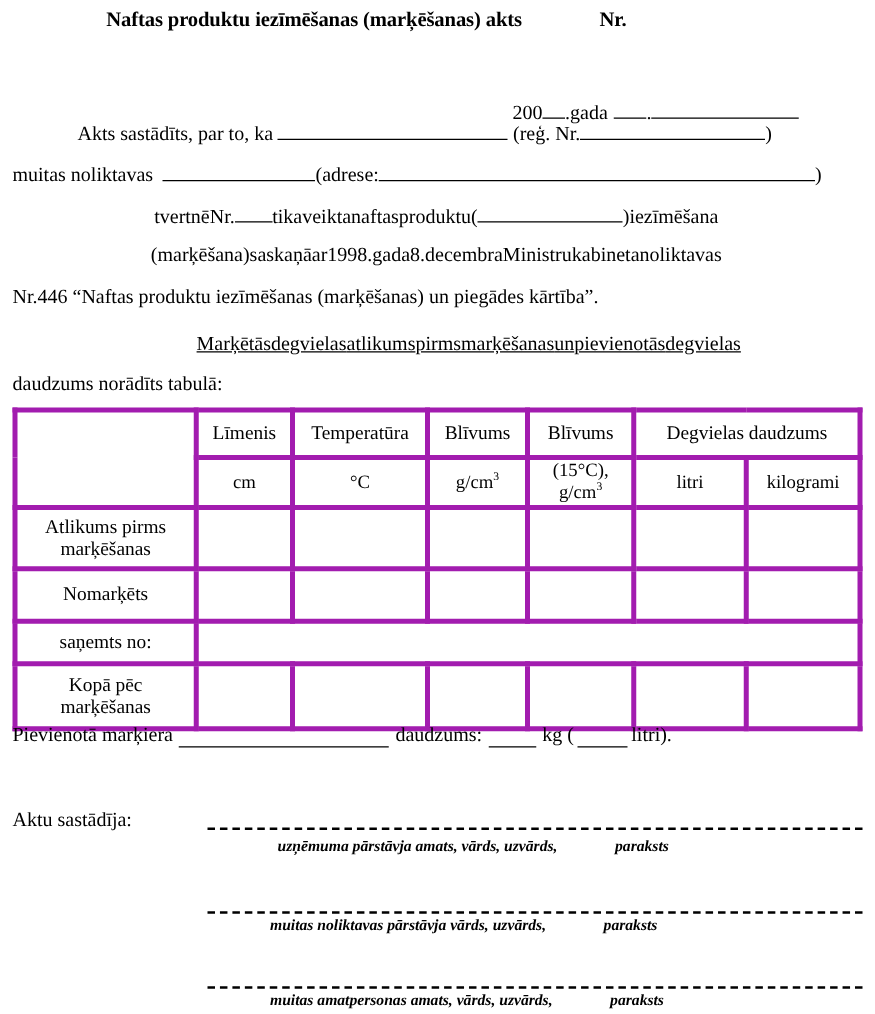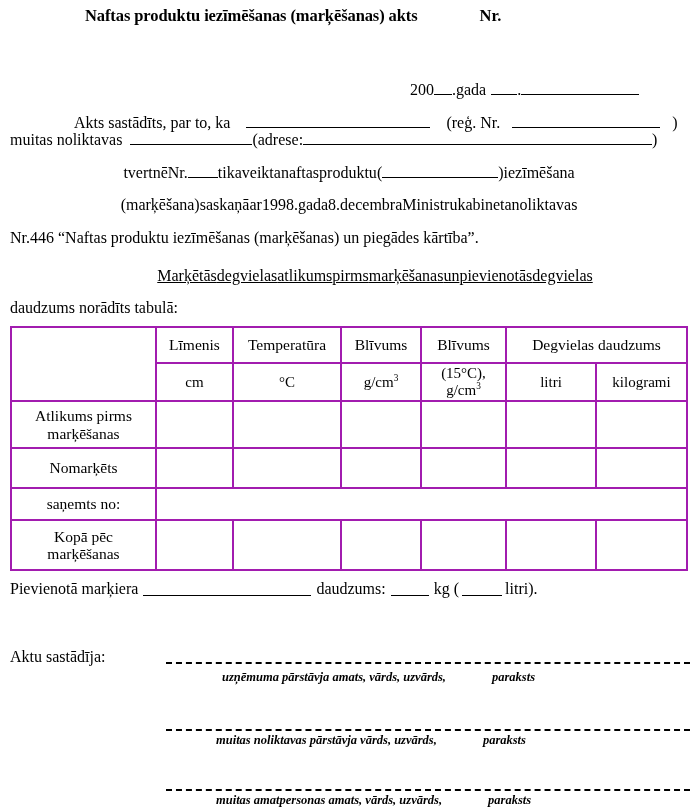--- a/index.html
+++ b/index.html
@@ -93,21 +93,21 @@
     top: 326px;
     width: 676px;
   }
   table.fuel {
     border-collapse: collapse;
     width: 676px;
     table-layout: fixed;
     font-size: 15px;
   }
   table.fuel td {
-    border: 2px solid #a21caf;
+    border: 4px solid #a21caf;
     text-align: center;
     vertical-align: middle;
     padding: 0;
     line-height: 1.12;
   }
   .hdr-top { height: 34px; }
   .hdr-bot { height: 36px; }
   .cell-label { font-size: 15.5px; }
   .cell-sub { font-size: 15px; }
   sup { font-size: 0.62em; vertical-align: super; line-height: 0; }
@@ -127,21 +127,21 @@
   col.c6 { width: 91px; }
 
   
   .marker-line {
     position: absolute;
     left: 10px;
     top: 580px;
     font-size: 16px;
     white-space: nowrap;
     display: flex;
-    align-items: flex-start;
+    align-items: flex-end;
   }
 
   
   .sig-block { position: absolute; left: 0; width: 700px; }
   .sig-intro {
     position: absolute;
     left: 10px;
     font-size: 16px;
     white-space: nowrap;
   }
@@ -173,21 +173,21 @@
 
   <div class="date-row">
     <span>200</span>
     <span class="rule" style="width:18px;"></span>
     <span>.gada</span>
     <span class="rule" style="width:26px;margin-left:5px;"></span>
     <span>.</span>
     <span class="rule" style="width:118px;"></span>
   </div>
 
-  <div class="justify-line" style="top:112px;gap:12px;">
+  <div class="justify-line" style="top:96px;">
     <span class="indent"></span>
     <span>Akts sastādīts, par to, ka</span>
     <span class="rule" style="width:184px;margin:0 4px;"></span>
     <span>(reģ. Nr.</span>
     <span class="rule" style="width:148px;"></span>
     <span>)</span>
   </div>
 
   <div class="justify-line" style="top:129px;">
     <span>muitas noliktavas</span>

